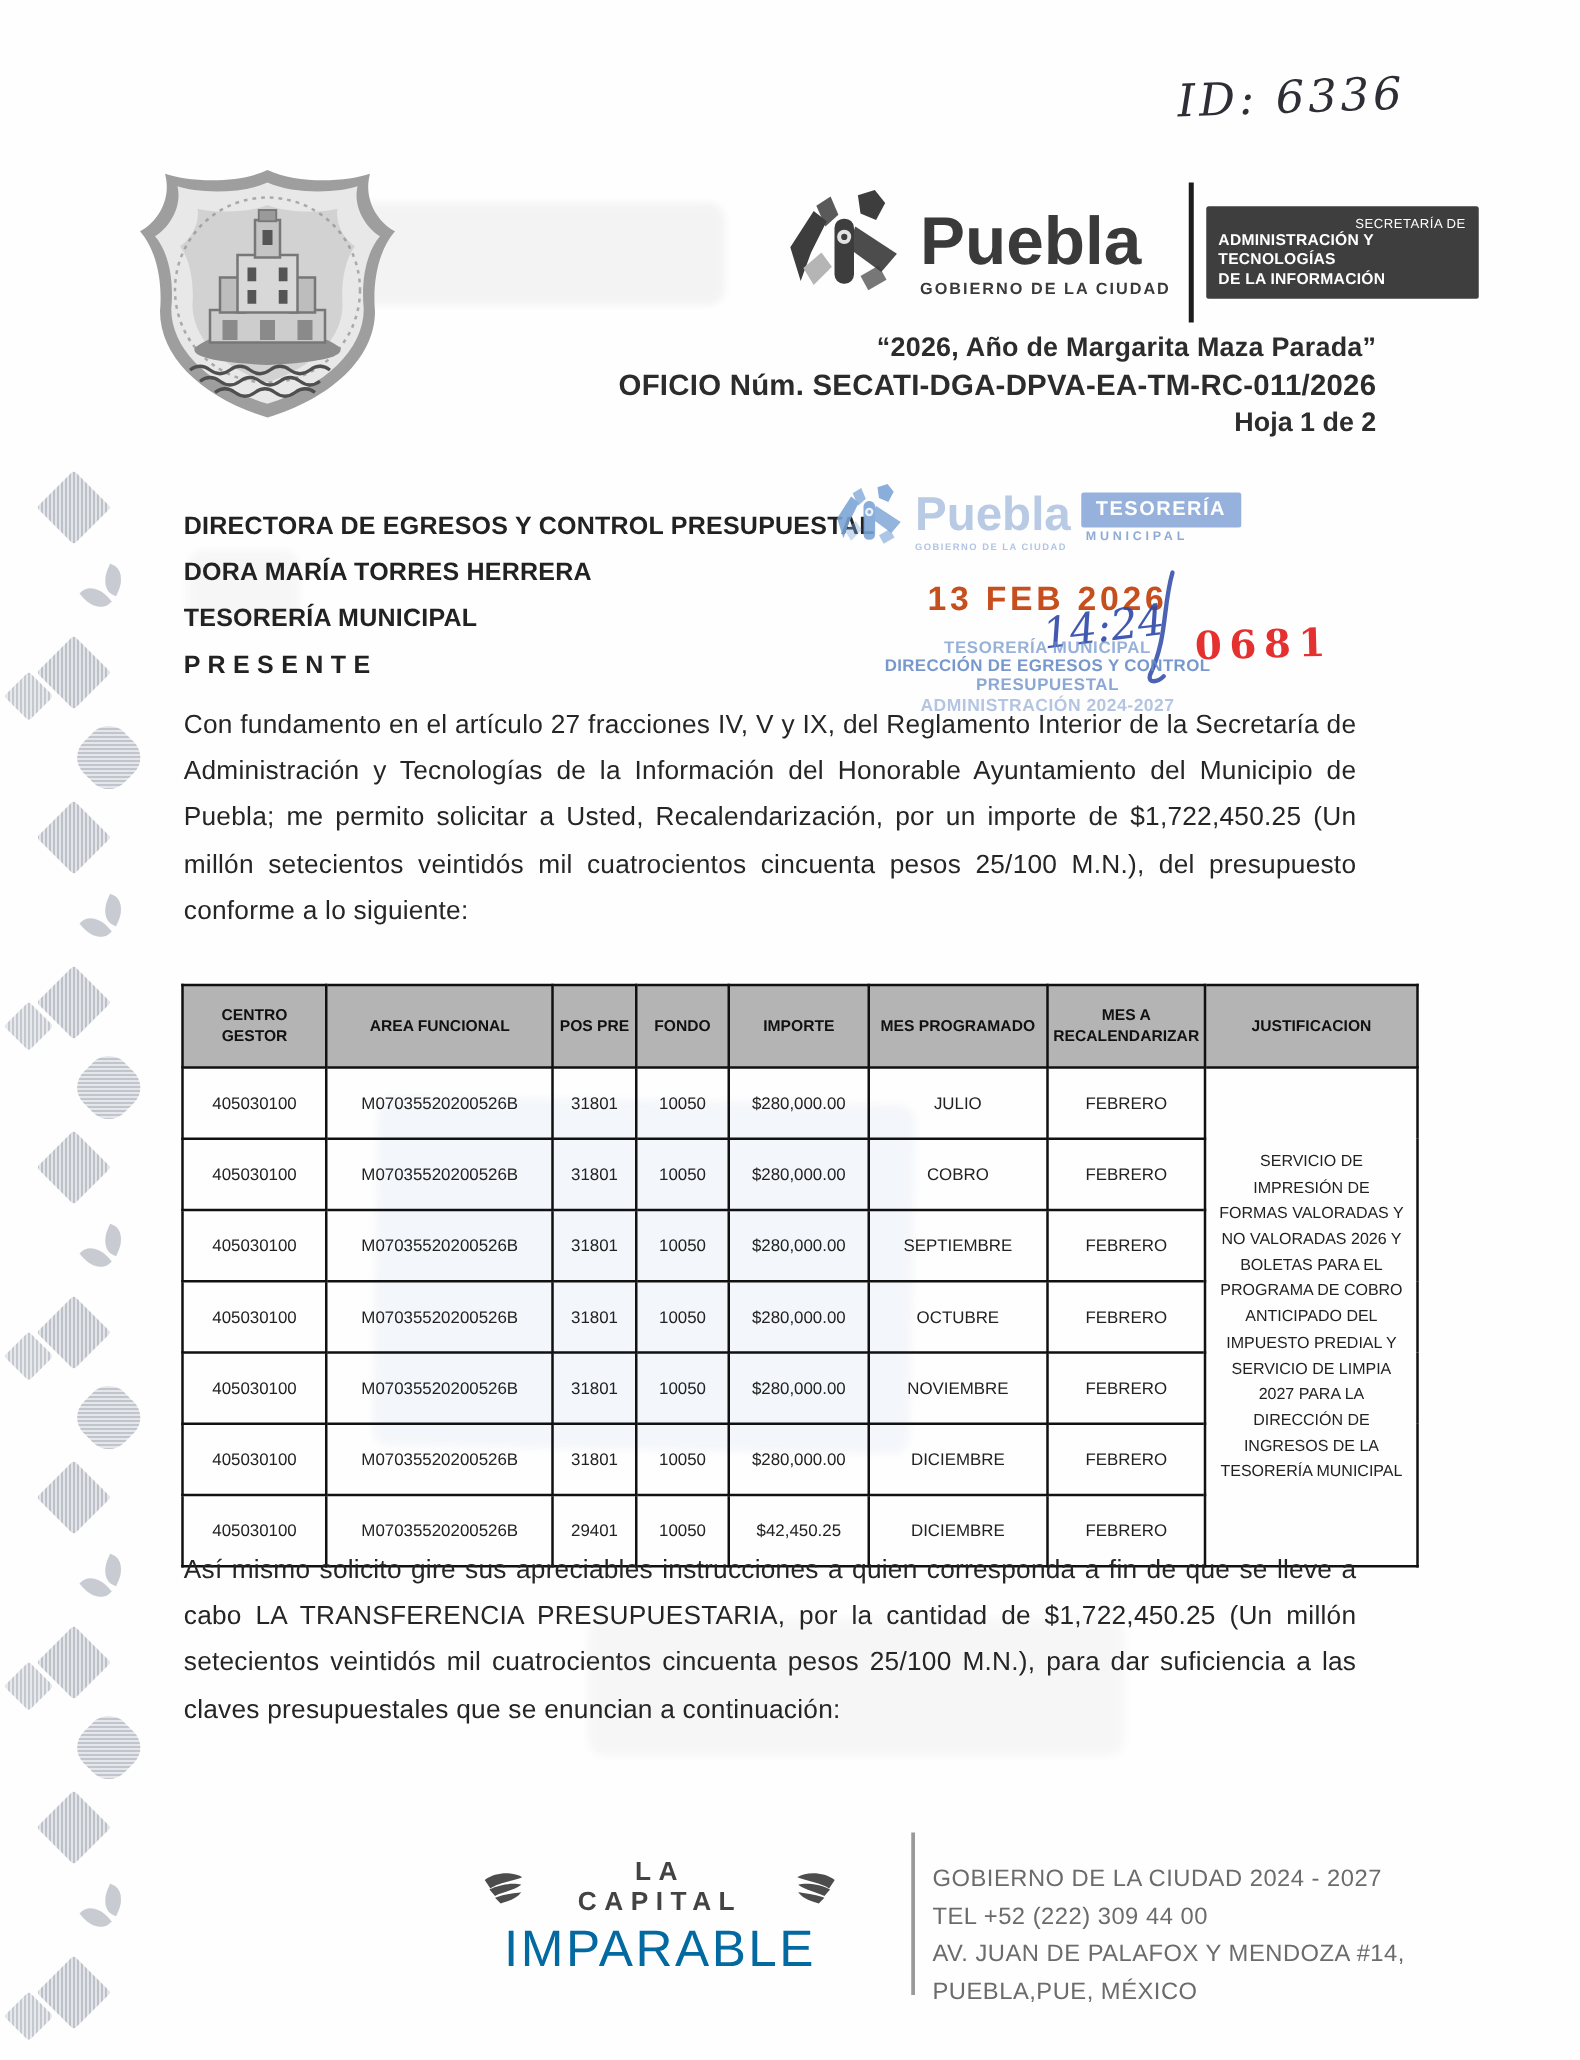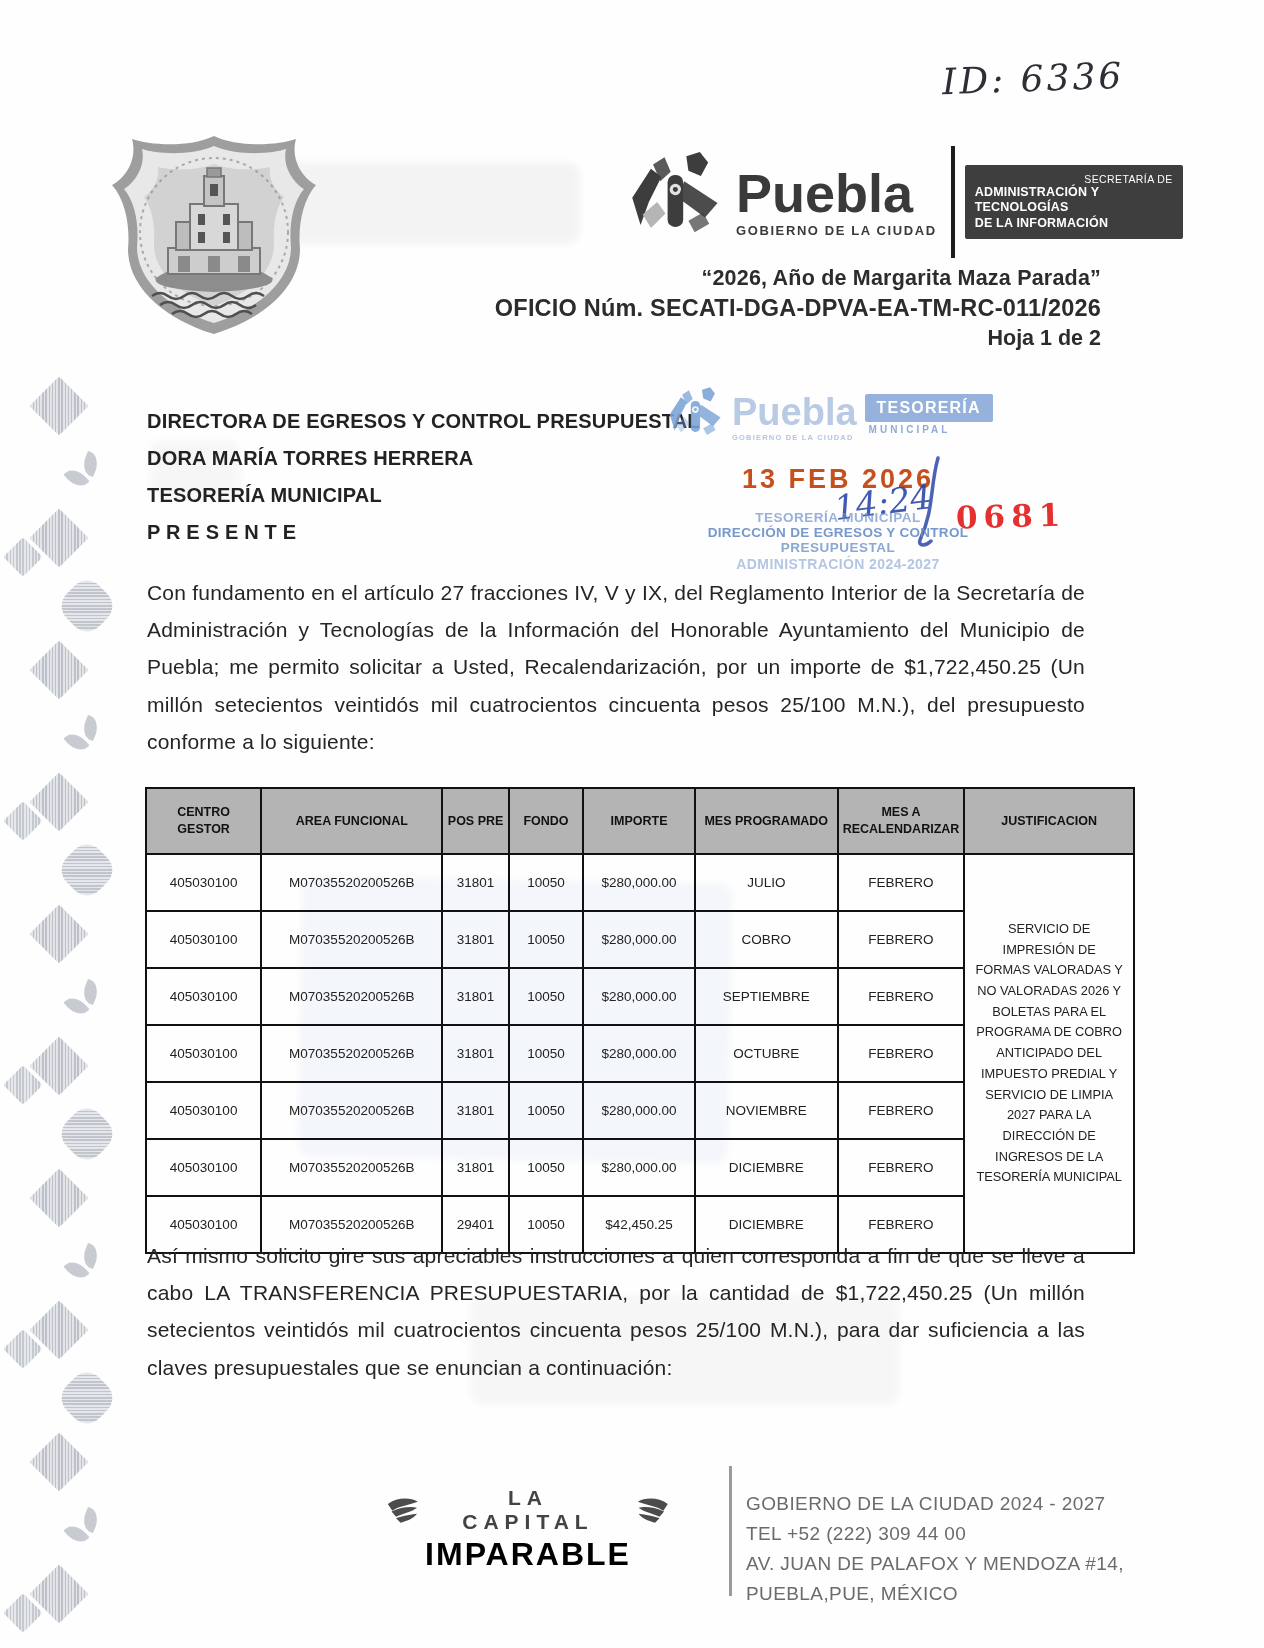--- a/index.html
+++ b/index.html
@@ -73,39 +73,39 @@
   .stamp-dept{position:absolute;left:20px;top:124px;width:320px;text-align:center;
     color:rgba(104,141,200,.9);font-weight:bold;}
   .stamp-dept .d1{font-size:13.5px;letter-spacing:.5px;opacity:.75;}
   .stamp-dept .d2{font-size:13.5px;letter-spacing:.3px;}
   .stamp-dept .d3{font-size:13.5px;letter-spacing:.5px;opacity:.85;}
   .stamp-dept .d4{font-size:14px;letter-spacing:.4px;opacity:.55;margin-top:1px;}
 
   
   .para{position:absolute;left:147px;width:938px;font-size:21px;line-height:37.2px;
     text-align:justify;color:#252525;letter-spacing:.2px;}
-  .para1{top:574px;}
+  .para1{top:561px;}
   .para2{top:1237px;}
 
   
   .budget-table{position:absolute;left:145px;top:787px;width:990px;border-collapse:collapse;
     border:2.5px solid #111;}
   .budget-table th{background:#b4b4b4;border:2px solid #111;font-size:12.5px;font-weight:bold;
     color:#111;padding:6px 4px;height:52px;line-height:1.35;}
   .budget-table td{border:2px solid #111;font-size:13.5px;color:#222;text-align:center;
     padding:2px 4px;height:51px;}
   .budget-table td.justif{font-size:12.8px;line-height:1.62;padding:6px 10px;vertical-align:middle;}
 
   
   .footer-logo{position:absolute;left:386px;top:1486px;width:284px;text-align:center;color:#4c4c4c;}
   .capital-row{display:flex;align-items:center;justify-content:flex-start;gap:6px;}
   .wing{width:46px;height:30px;color:#4c4c4c;}
   .wing.right{transform:scaleX(-1);}
   .capital-word{font-size:21px;font-weight:bold;letter-spacing:6px;color:#434343;}
-  .imparable-word{font-size:32px;font-weight:bold;letter-spacing:2px;color:#000000;margin-top:2px;}
+  .imparable-word{font-size:41px;font-weight:normal;letter-spacing:2px;color:#0369a1;margin-top:2px;}
   .footer-divider{position:absolute;left:729px;top:1466px;width:2.5px;height:130px;background:#9a9a9a;}
   .footer-address{position:absolute;left:746px;top:1489px;font-size:19px;line-height:30px;
     color:#6b6b6b;letter-spacing:.4px;}
 </style>
 </head>
 <body>
 
 <svg width="0" height="0" style="position:absolute">
   <symbol id="icon-puebla" viewBox="0 0 100 100">
     <polygon points="6,46 24,18 34,26 22,50 14,72" fill="currentColor"></polygon>

